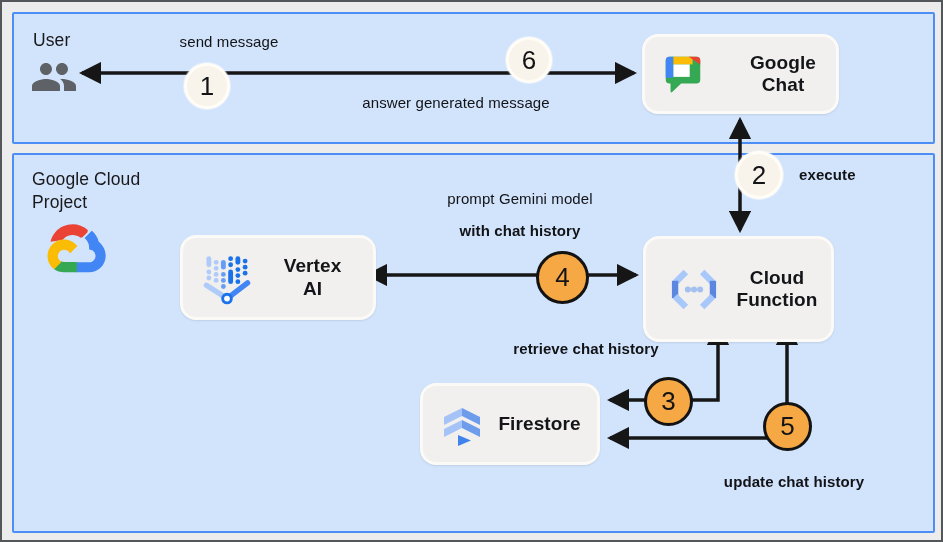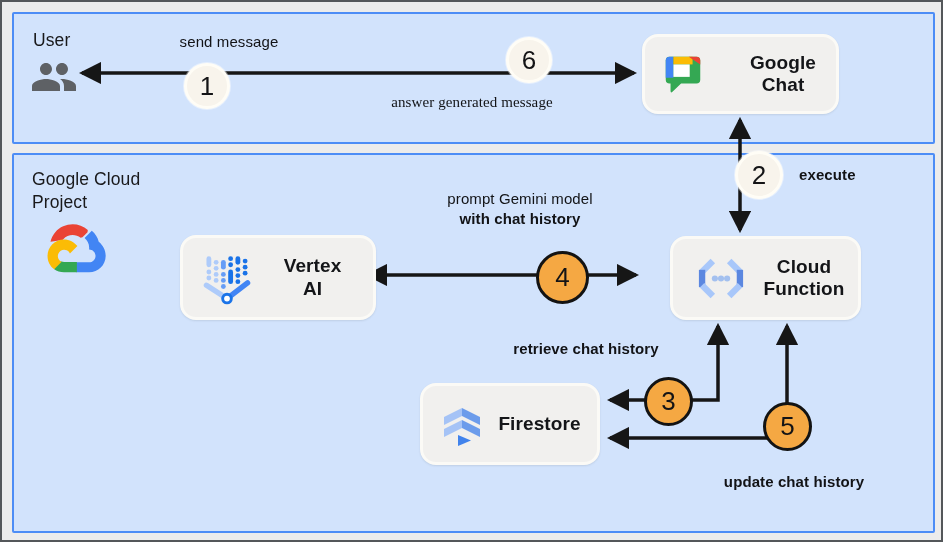--- a/index.html
+++ b/index.html
@@ -33,21 +33,21 @@
 
   .node{
     position:absolute; box-sizing:border-box; display:flex; align-items:center;
     background:var(--node-fill,#f1f0ee);
     border:3px solid var(--node-border,#fbfaf6);
     border-radius:16px;
     box-shadow:0 1px 2px rgba(60,64,67,.12);
   }
   #node-chat     {left:640px; top:32px;  width:197px; height:80px;gap:28px;}
   #node-vertex   {left:178px; top:233px; width:196px; height:85px;}
-  #node-function {left:668px; top:234px; width:191px; height:84px;align-items:center;}
+  #node-function {left:641px; top:234px; width:191px; height:106px;align-items:center;}
   #node-firestore{left:418px; top:381px; width:180px; height:82px;}
   .node .nicon{flex:0 0 auto; margin-left:15px; display:flex;}
   .node .node-label{
     flex:1; text-align:center; font-weight:700; font-size:19px; line-height:1.18;
     white-space:pre-line; color:#141518; padding:0 8px 0 4px; letter-spacing:.1px;
   }
 
   .edge-label{position:absolute; font-size:15px; font-weight:500; color:#121316; white-space:nowrap; letter-spacing:.1px;}
   .edge-label.center{transform:translateX(-50%);}
   .edge-label.bold{font-weight:700;}
@@ -196,24 +196,24 @@
         <polygon points="24,8 42,17 42,25 24,16" fill="#6c9ceb"></polygon>
         <polygon points="6,29 24,20 24,28 6,37" fill="#a5c3f6"></polygon>
         <polygon points="24,20 42,29 42,37 24,28" fill="#6c9ceb"></polygon>
         <polygon points="20,35 33,40.5 20,46" fill="#4183ec"></polygon>
       </svg>
     </span>
     <span class="node-label">Firestore</span>
   </div>
 
   <div class="edge-label center" style="left:227px; top:31px;">send message</div>
-  <div class="edge-label center" style="left:470px; top:92px;font-family:Liberation Serif, serif;">answer generated message</div>
+  <div class="edge-label center" style="left:454px; top:92px;">answer generated message</div>
   <div class="edge-label bold" style="left:797px; top:164px;text-align:center;">execute</div>
   <div class="edge-label center" style="left:518px; top:188px;">prompt Gemini model</div>
-  <div class="edge-label center bold" style="left:518px; top:208px;">with chat history</div>
+  <div class="edge-label center bold" style="left:518px; top:220px;">with chat history</div>
   <div class="edge-label center bold" style="left:584px; top:338px;">retrieve chat history</div>
   <div class="edge-label center bold" style="left:792px; top:471px;text-align:right;">update chat history</div>
 
   <div class="step cream" id="step-1">1</div>
   <div class="step cream" id="step-6">6</div>
   <div class="step cream" id="step-2">2</div>
   <div class="step orange" id="step-4">4</div>
   <div class="step orange" id="step-3">3</div>
   <div class="step orange" id="step-5">5</div>
 

